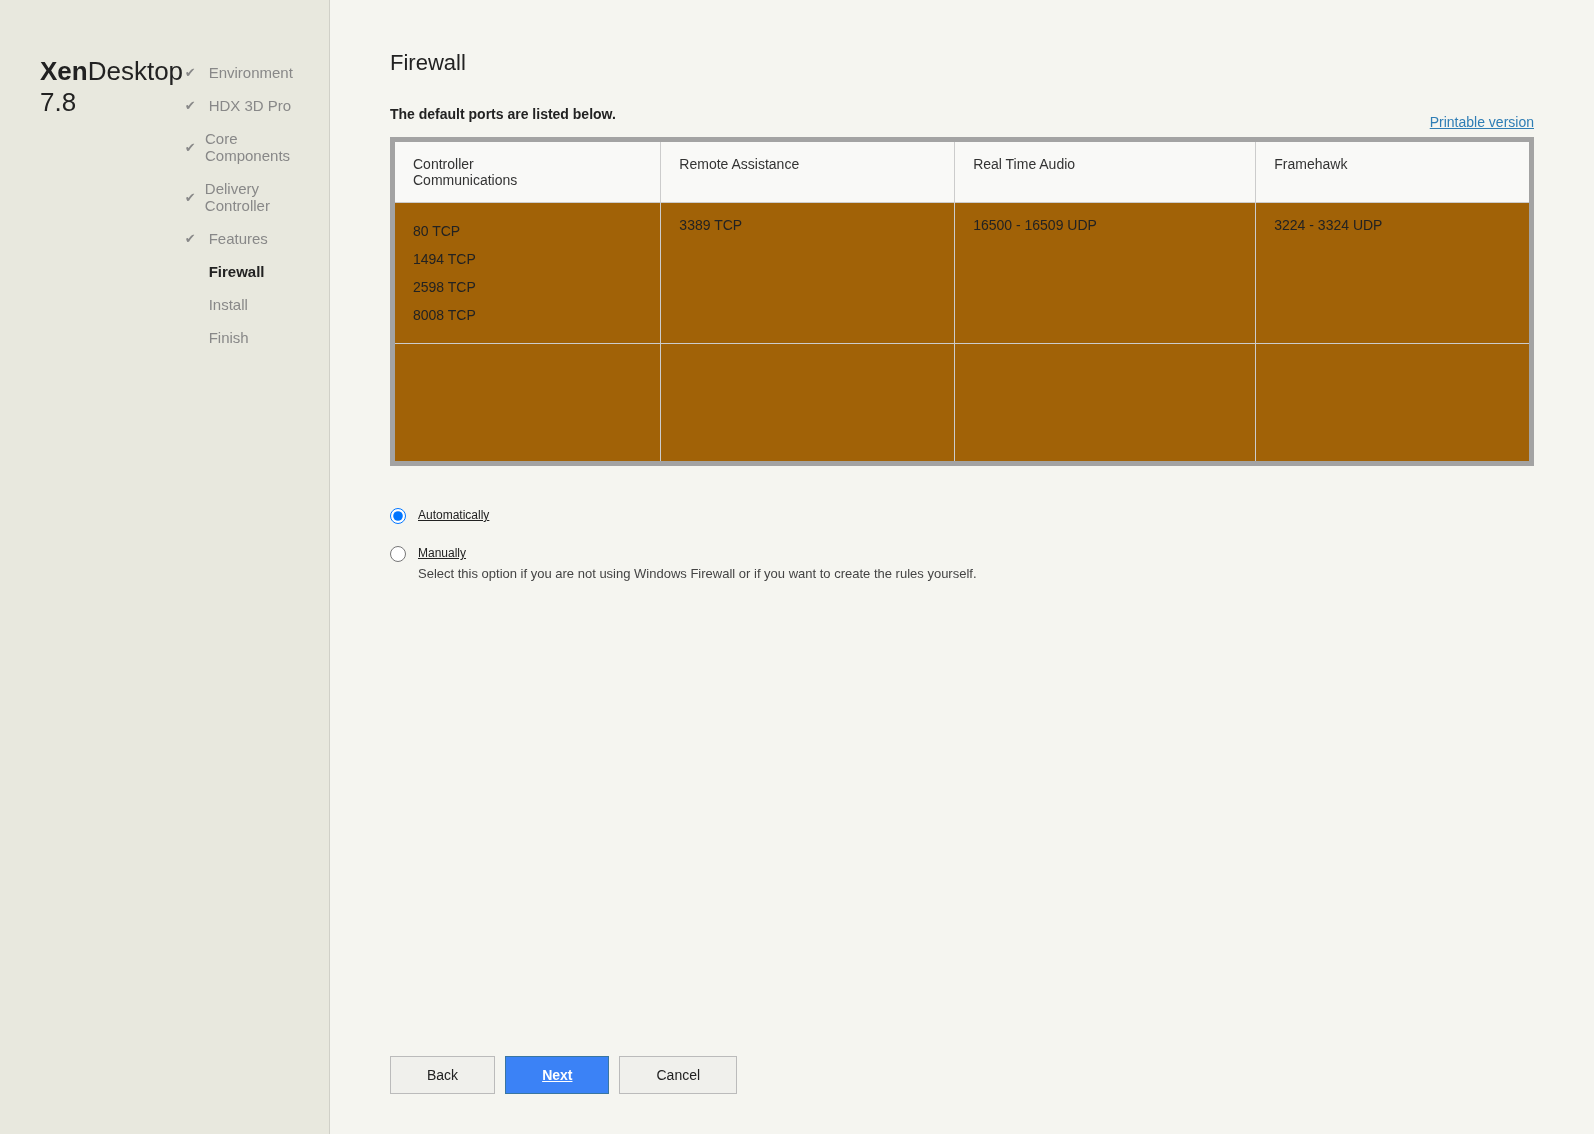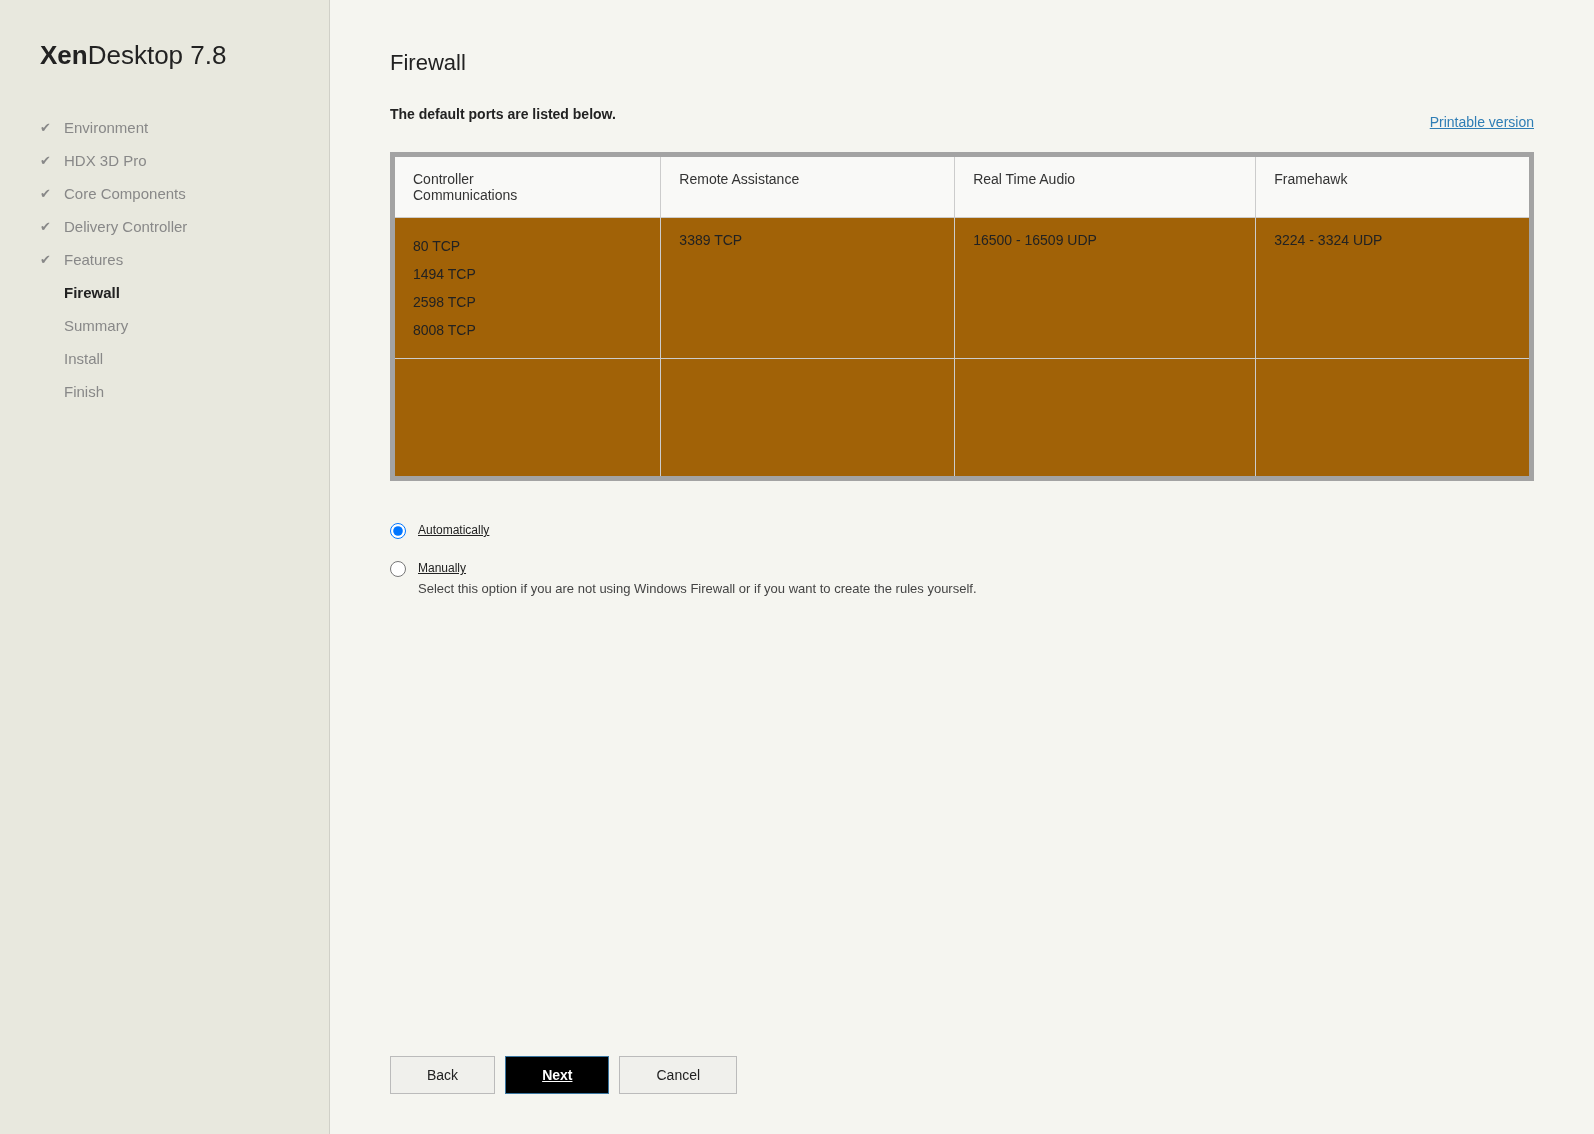--- a/index.html
+++ b/index.html
@@ -12,24 +12,24 @@
       height: 1134px;
       display: flex;
       overflow: hidden;
     }
 
     
     .sidebar {
       width: 330px;
       min-width: 330px;
       background: #e8e8de;
-      padding: 40px 30px 30px 40px;
+      padding: 56px 30px 30px 40px;
       border-right: 1px solid #d0d0c8;
       display: flex;
-      flex-direction: column;
+      flex-direction: row;
     }
 
     .app-title {
       font-size: 26px;
       color: #222;
       margin-bottom: 40px;
       font-weight: normal;
     }
 
     .app-title strong {
@@ -99,21 +99,21 @@
       color: #2e7db5;
       text-decoration: underline;
       cursor: pointer;
       font-size: 14px;
     }
 
     .subtitle-row {
       display: flex;
       justify-content: space-between;
       align-items: center;
-      margin-bottom: 15px;
+      margin-bottom: 0;
       gap: 26px;
     }
 
     
     .ports-table {
       border: 5px solid #a3a3a3;
       border-collapse: collapse;
       width: 100%;
       margin-bottom: 40px;
       background: #f9f9f7;
@@ -202,21 +202,21 @@
       font-size: 14px;
       border: 1px solid #bbb;
       background: #f0f0ec;
       color: #222;
       cursor: pointer;
       min-width: 100px;
       font-family: 'Segoe UI', Arial, sans-serif;
     }
 
     .btn-primary {
-      background: #000000;
+      background: #3b82f6;
       color: #fff;
       border: 1px solid #3a76a0;
       font-weight: 600;
       text-decoration: underline;
     }
 
     .empty-cell {
       height: 120px;
     }
   </style>
@@ -245,24 +245,20 @@
       <span class="check-icon">✔</span>
       <span>Delivery Controller</span>
     </li>
     <li class="nav-item completed">
       <span class="check-icon">✔</span>
       <span>Features</span>
     </li>
     <li class="nav-item active">
       <span class="check-icon" style="visibility:hidden;">✔</span>
       <span>Firewall</span>
-    </li>
-    <li class="nav-item inactive">
-      <span class="check-icon" style="visibility:hidden;">✔</span>
-      <span>Summary</span>
     </li>
     <li class="nav-item inactive">
       <span class="check-icon" style="visibility:hidden;">✔</span>
       <span>Install</span>
     </li>
     <li class="nav-item inactive">
       <span class="check-icon" style="visibility:hidden;">✔</span>
       <span>Finish</span>
     </li>
   </ul>

